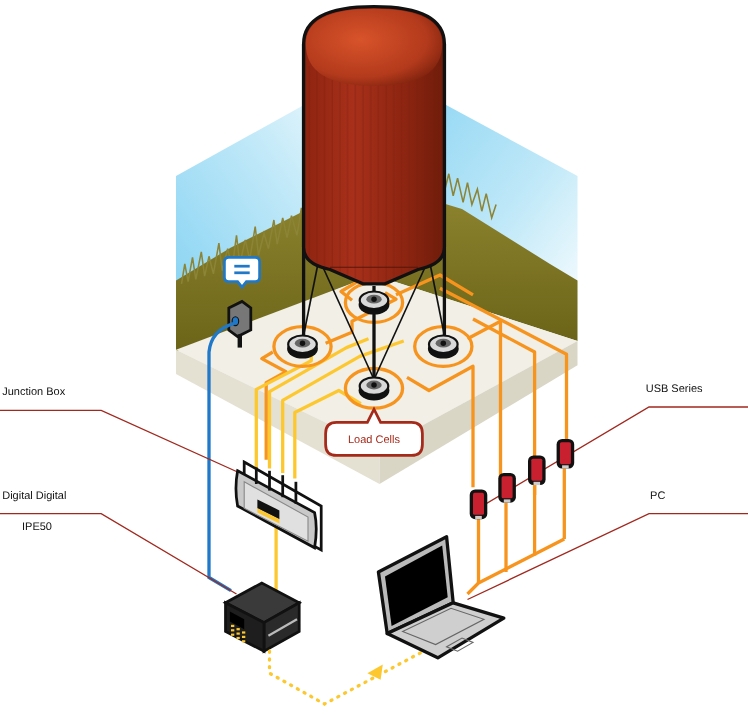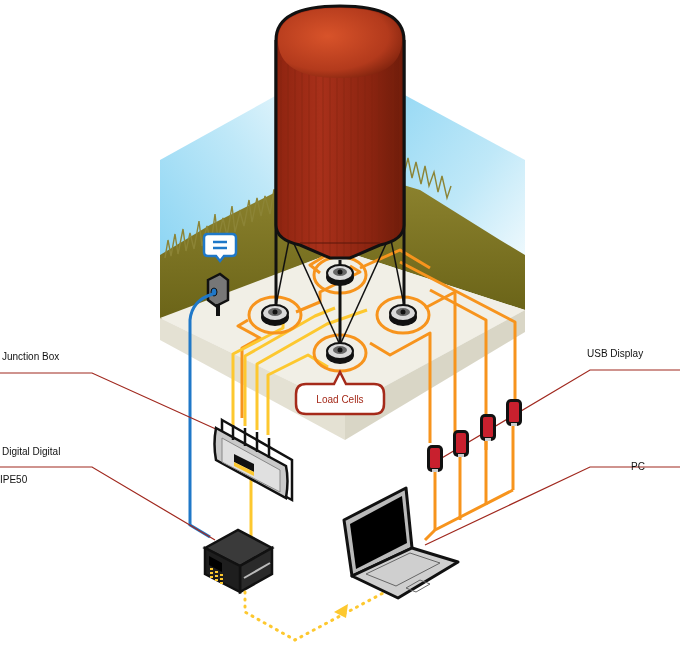--- a/index.html
+++ b/index.html
@@ -223,16 +223,16 @@
     <polygon points="344,520 406,488 412,548 352,576" fill="#bbb" stroke="#111" stroke-width="3" stroke-linejoin="round"></polygon>
     <polygon points="350,524 402,496 407,543 356,569" fill="#000"></polygon>
     <polygon points="352,576 412,548 458,562 398,598" fill="#cfcfcf" stroke="#111" stroke-width="3" stroke-linejoin="round"></polygon>
     <polygon points="366,574 410,553 440,563 396,586" fill="none" stroke="#666" stroke-width="1"></polygon>
     <polygon points="406,588 420,580 430,584 416,592" fill="none" stroke="#666" stroke-width="1"></polygon>
   </g>
 </svg>
 
 <div class="lbl" style="left:2px; top:351px;">Junction Box</div>
 <div class="lbl" style="left:2px; top:446px;">Digital Digital</div>
-<div class="lbl" style="left:0; top:474px;">IPE50</div>
-<div class="lbl" style="left:587px; top:348px;">USB Display</div>
-<div class="lbl" style="left:591px; top:461px;margin-left:40px;">PC</div>
+<div class="lbl" style="left:20px; top:474px;">IPE50</div>
+<div class="lbl" style="left:587px; top:348px;">USB Series</div>
+<div class="lbl" style="left:591px; top:446px;">PC</div>
 </div>
 
 </body></html>

